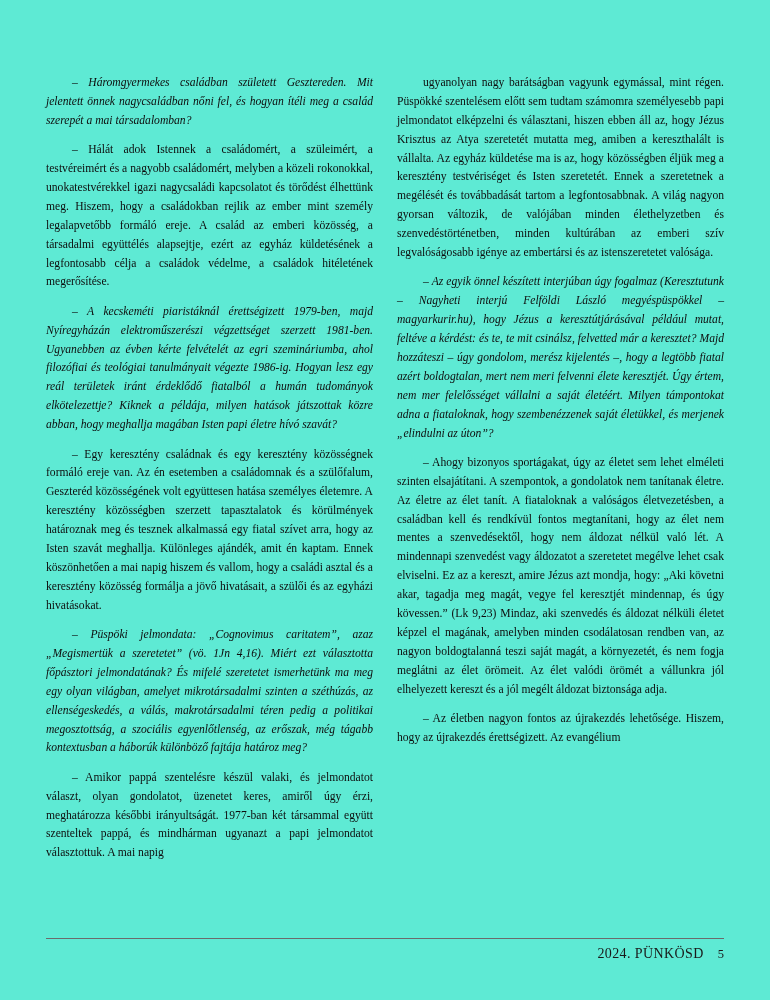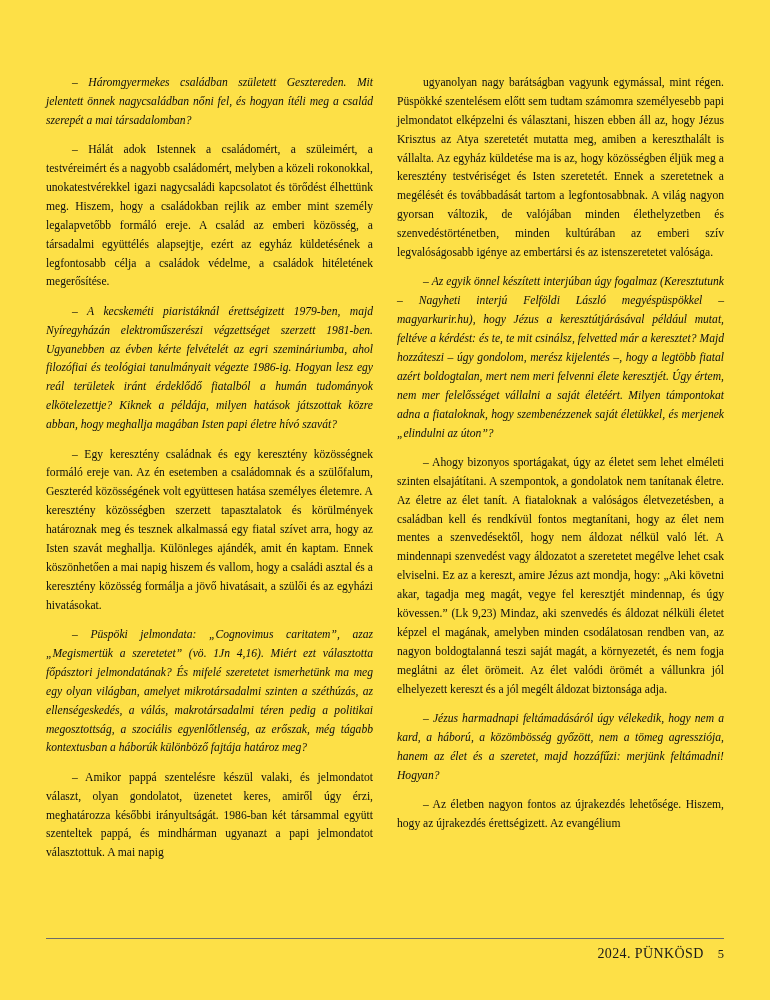--- a/index.html
+++ b/index.html
@@ -4,21 +4,21 @@
 <style>
   html, body {
     margin: 0;
     padding: 0;
     background: #ffffff;
   }
   .page {
     position: relative;
     width: 770px;
     height: 1000px;
-    background: #fde047;
+    background: #5eead4;
     box-sizing: border-box;
     font-family: "Liberation Serif", serif;
     color: #0d0d0d;
     overflow: hidden;
   }
   .content {
     position: absolute;
     top: 74px;
     left: 46px;
     width: 678px;
@@ -73,28 +73,27 @@
 <div class="page">
 
   <div class="content">
 
     <div class="col">
       <p class="q">– Háromgyermekes családban született Gesztereden. Mit jelentett önnek nagycsaládban nőni fel, és hogyan ítéli meg a család szerepét a mai társadalomban?</p>
       <p>– Hálát adok Istennek a családomért, a szüleimért, a testvéreimért és a nagyobb családomért, melyben a közeli rokonokkal, unokatestvérekkel igazi nagycsaládi kapcsolatot és törődést élhettünk meg. Hiszem, hogy a családokban rejlik az ember mint személy legalapvetőbb formáló ereje. A család az emberi közösség, a társadalmi együttélés alapsejtje, ezért az egyház küldetésének a legfontosabb célja a családok védelme, a családok hitéletének megerősítése.</p>
       <p class="q">– A kecskeméti piaristáknál érettségizett 1979-ben, majd Nyíregyházán elektroműszerészi végzettséget szerzett 1981-ben. Ugyanebben az évben kérte felvételét az egri szemináriumba, ahol filozófiai és teológiai tanulmányait végezte 1986-ig. Hogyan lesz egy reál területek iránt érdeklődő fiatalból a humán tudományok elkötelezettje? Kiknek a példája, milyen hatások játszottak közre abban, hogy meghallja magában Isten papi életre hívó szavát?</p>
       <p>– Egy keresztény családnak és egy keresztény közösségnek formáló ereje van. Az én esetemben a családomnak és a szülőfalum, Geszteréd közösségének volt együttesen hatása személyes életemre. A keresztény közösségben szerzett tapasztalatok és körülmények határoznak meg és tesznek alkalmassá egy fiatal szívet arra, hogy az Isten szavát meghallja. Különleges ajándék, amit én kaptam. Ennek köszönhetően a mai napig hiszem és vallom, hogy a családi asztal és a keresztény közösség formálja a jövő hivatásait, a szülői és az egyházi hivatásokat.</p>
       <p class="q">– Püspöki jelmondata: „Cognovimus caritatem”, azaz „Megismertük a szeretetet” (vö. 1Jn 4,16). Miért ezt választotta főpásztori jelmondatának? És mifelé szeretetet ismerhetünk ma meg egy olyan világban, amelyet mikrotársadalmi szinten a széthúzás, az ellenségeskedés, a válás, makrotársadalmi téren pedig a politikai megosztottság, a szociális egyenlőtlenség, az erőszak, még tágabb kontextusban a háborúk különböző fajtája határoz meg?</p>
-      <p>– Amikor pappá szentelésre készül valaki, és jelmondatot választ, olyan gondolatot, üzenetet keres, amiről úgy érzi, meghatározza későbbi irányultságát. 1986-ban két társammal együtt szenteltek pappá, és mindhárman ugyanazt a papi jelmondatot választottuk. A mai napig</p>
+      <p>– Amikor pappá szentelésre készül valaki, és jelmondatot választ, olyan gondolatot, üzenetet keres, amiről úgy érzi, meghatározza későbbi irányultságát. 1977-ban két társammal együtt szenteltek pappá, és mindhárman ugyanazt a papi jelmondatot választottuk. A mai napig</p>
     </div>
 
     <div class="col">
       <p>ugyanolyan nagy barátságban vagyunk egymással, mint régen. Püspökké szentelésem előtt sem tudtam számomra személyesebb papi jelmondatot elképzelni és választani, hiszen ebben áll az, hogy Jézus Krisztus az Atya szeretetét mutatta meg, amiben a kereszthalált is vállalta. Az egyház küldetése ma is az, hogy közösségben éljük meg a keresztény testvériséget és Isten szeretetét. Ennek a szeretetnek a megélését és továbbadását tartom a legfontosabbnak. A világ nagyon gyorsan változik, de valójában minden élethelyzetben és szenvedéstörténetben, minden kultúrában az emberi szív legvalóságosabb igénye az embertársi és az istenszeretetet valósága.</p>
       <p class="q">– Az egyik önnel készített interjúban úgy fogalmaz (Keresztutunk – Nagyheti interjú Felföldi László megyéspüspökkel – magyarkurir.hu), hogy Jézus a keresztútjárásával például mutat, feltéve a kérdést: és te, te mit csinálsz, felvetted már a keresztet? Majd hozzáteszi – úgy gondolom, merész kijelentés –, hogy a legtöbb fiatal azért boldogtalan, mert nem meri felvenni élete keresztjét. Úgy értem, nem mer felelősséget vállalni a saját életéért. Milyen támpontokat adna a fiataloknak, hogy szembenézzenek saját életükkel, és merjenek „elindulni az úton”?</p>
       <p>– Ahogy bizonyos sportágakat, úgy az életet sem lehet elméleti szinten elsajátítani. A szempontok, a gondolatok nem tanítanak életre. Az életre az élet tanít. A fiataloknak a valóságos életvezetésben, a családban kell és rendkívül fontos megtanítani, hogy az élet nem mentes a szenvedésektől, hogy nem áldozat nélkül való lét. A mindennapi szenvedést vagy áldozatot a szeretetet megélve lehet csak elviselni. Ez az a kereszt, amire Jézus azt mondja, hogy: „Aki követni akar, tagadja meg magát, vegye fel keresztjét mindennap, és úgy kövessen.” (Lk 9,23) Mindaz, aki szenvedés és áldozat nélküli életet képzel el magának, amelyben minden csodálatosan rendben van, az nagyon boldogtalanná teszi saját magát, a környezetét, és nem fogja meglátni az élet örömeit. Az élet valódi örömét a vállunkra jól elhelyezett kereszt és a jól megélt áldozat biztonsága adja.</p>
-      <p class="q">– Jézus harmadnapi feltámadásáról úgy vélekedik, hogy nem a kard, a háború, a közömbösség győzött, nem a tömeg agressziója, hanem az élet és a szeretet, majd hozzáfűzi: merjünk feltámadni! Hogyan?</p>
       <p>– Az életben nagyon fontos az újrakezdés lehetősége. Hiszem, hogy az újrakezdés érettségizett. Az evangélium</p>
     </div>
 
   </div>
 
   <div class="footer">
     <span class="footer-issue">2024. PÜNKÖSD</span>
     <span class="footer-page">5</span>
   </div>
 

